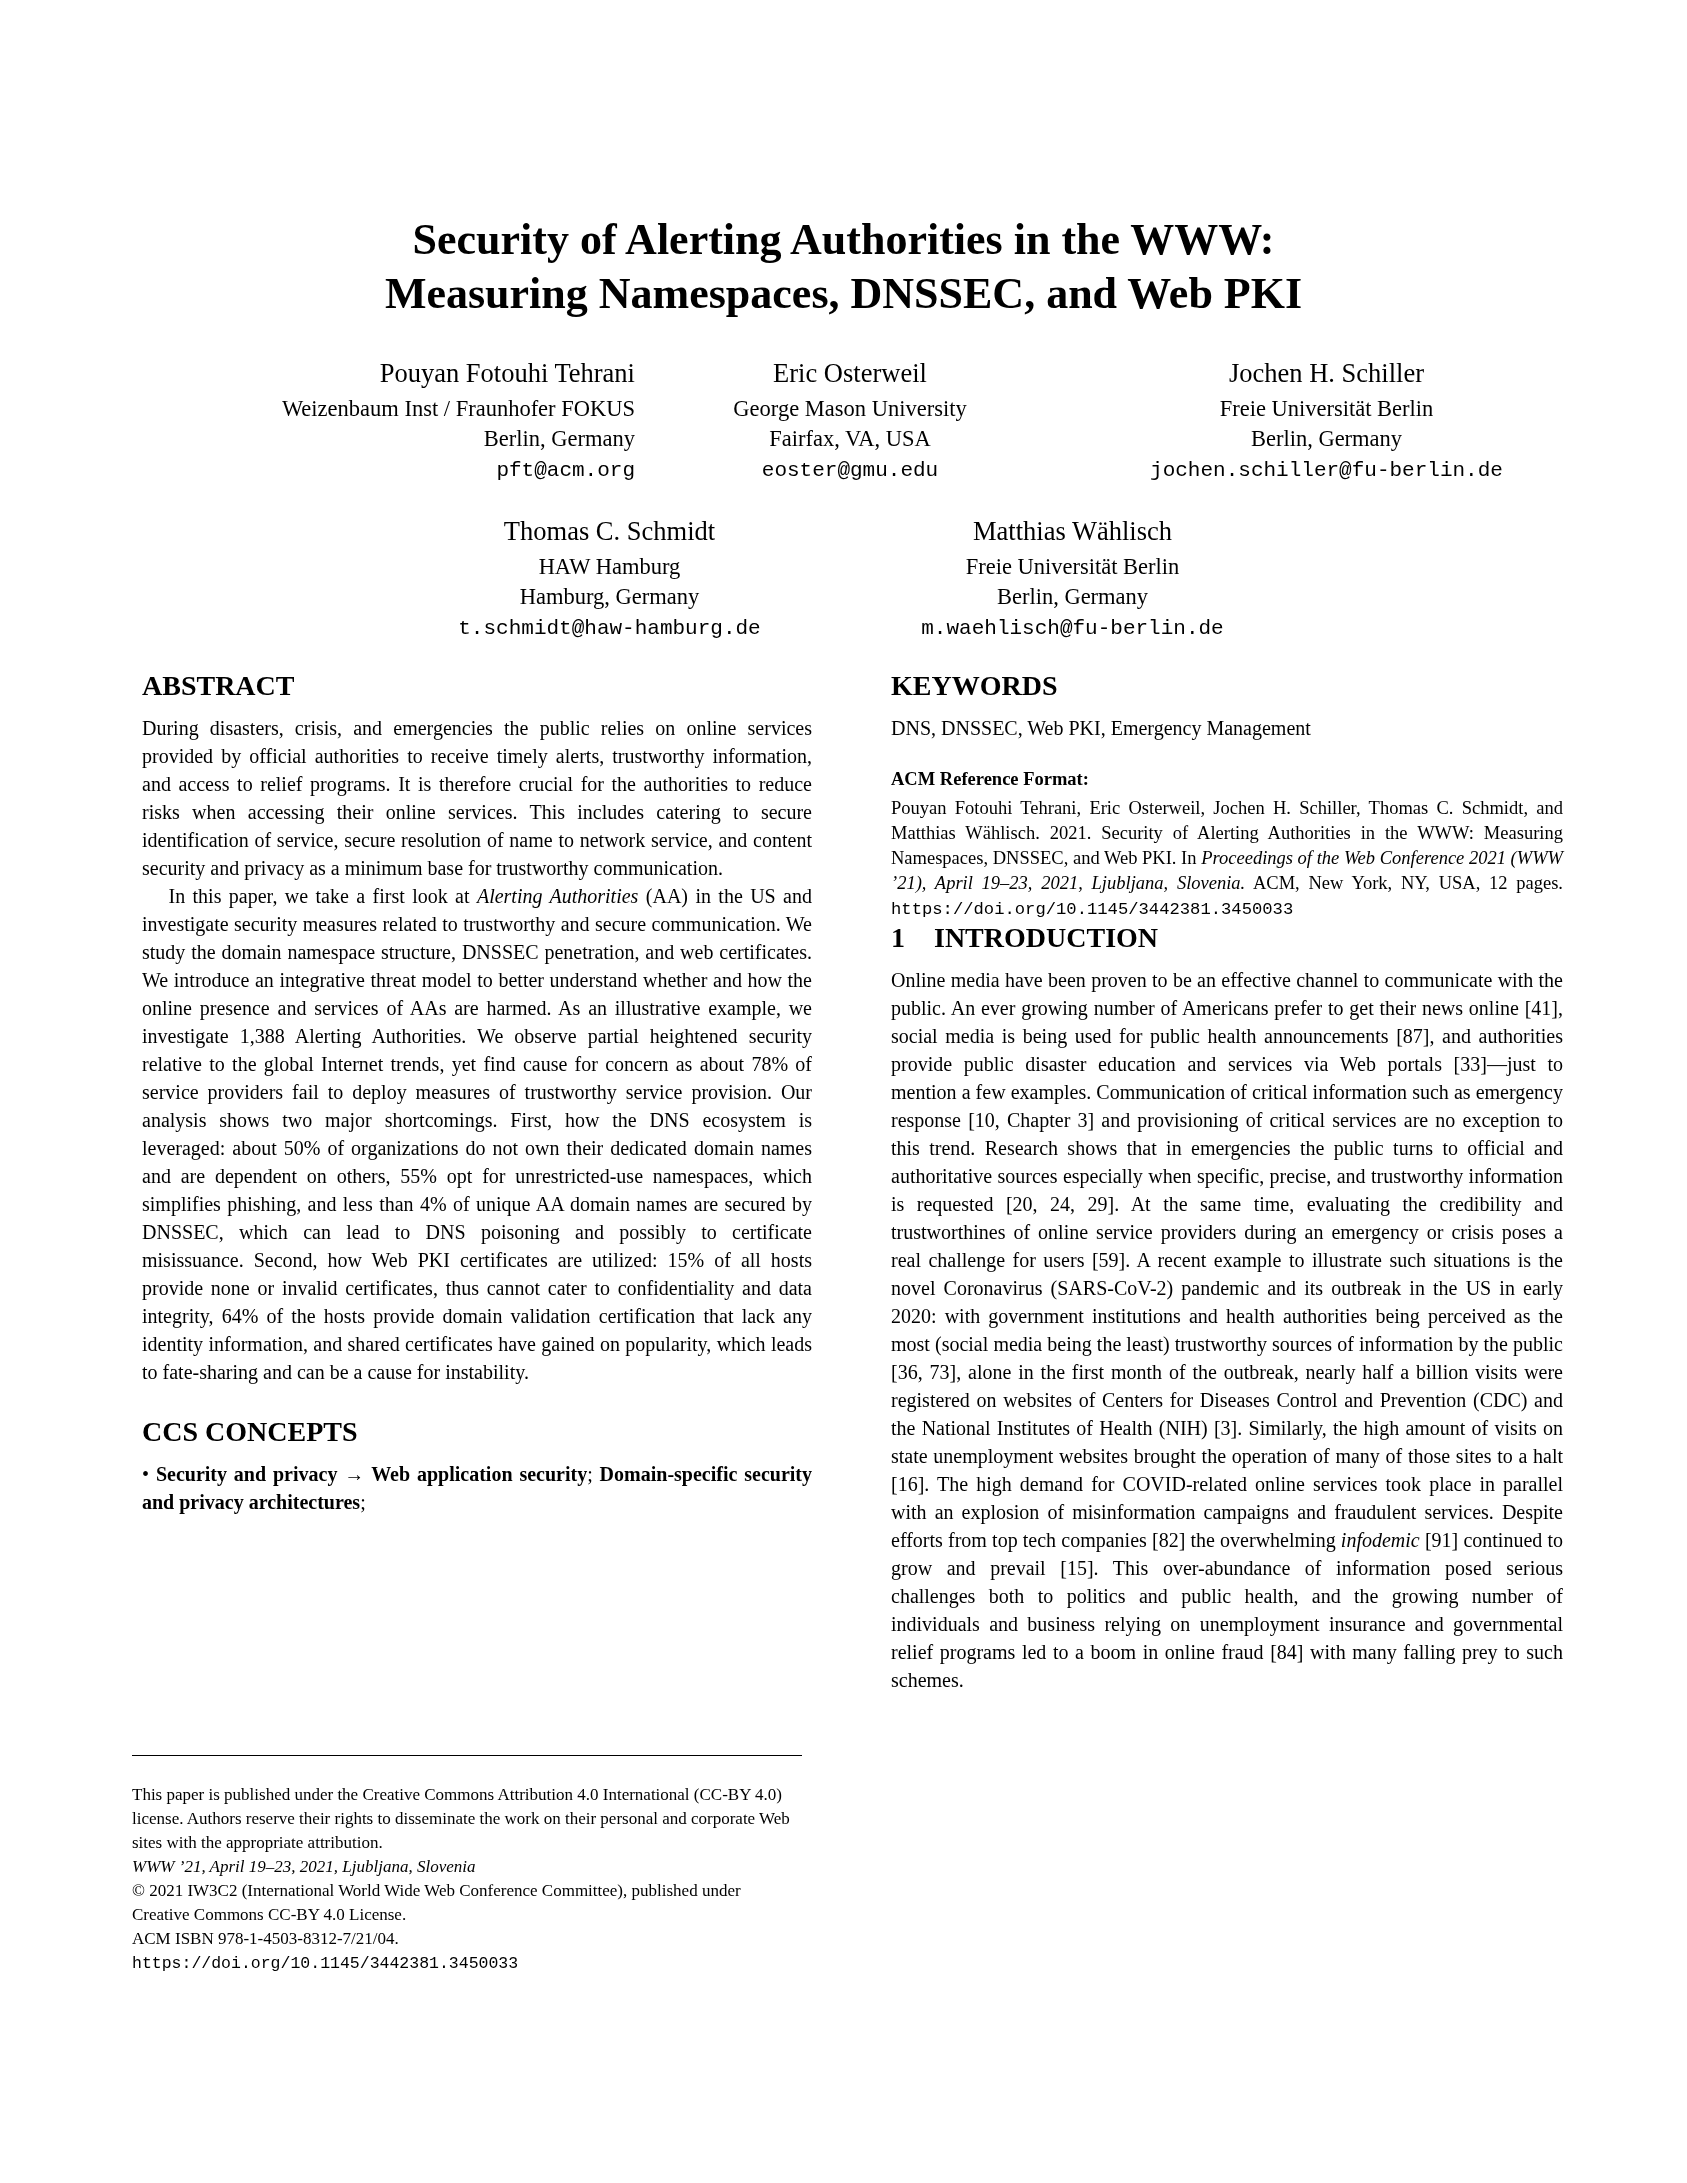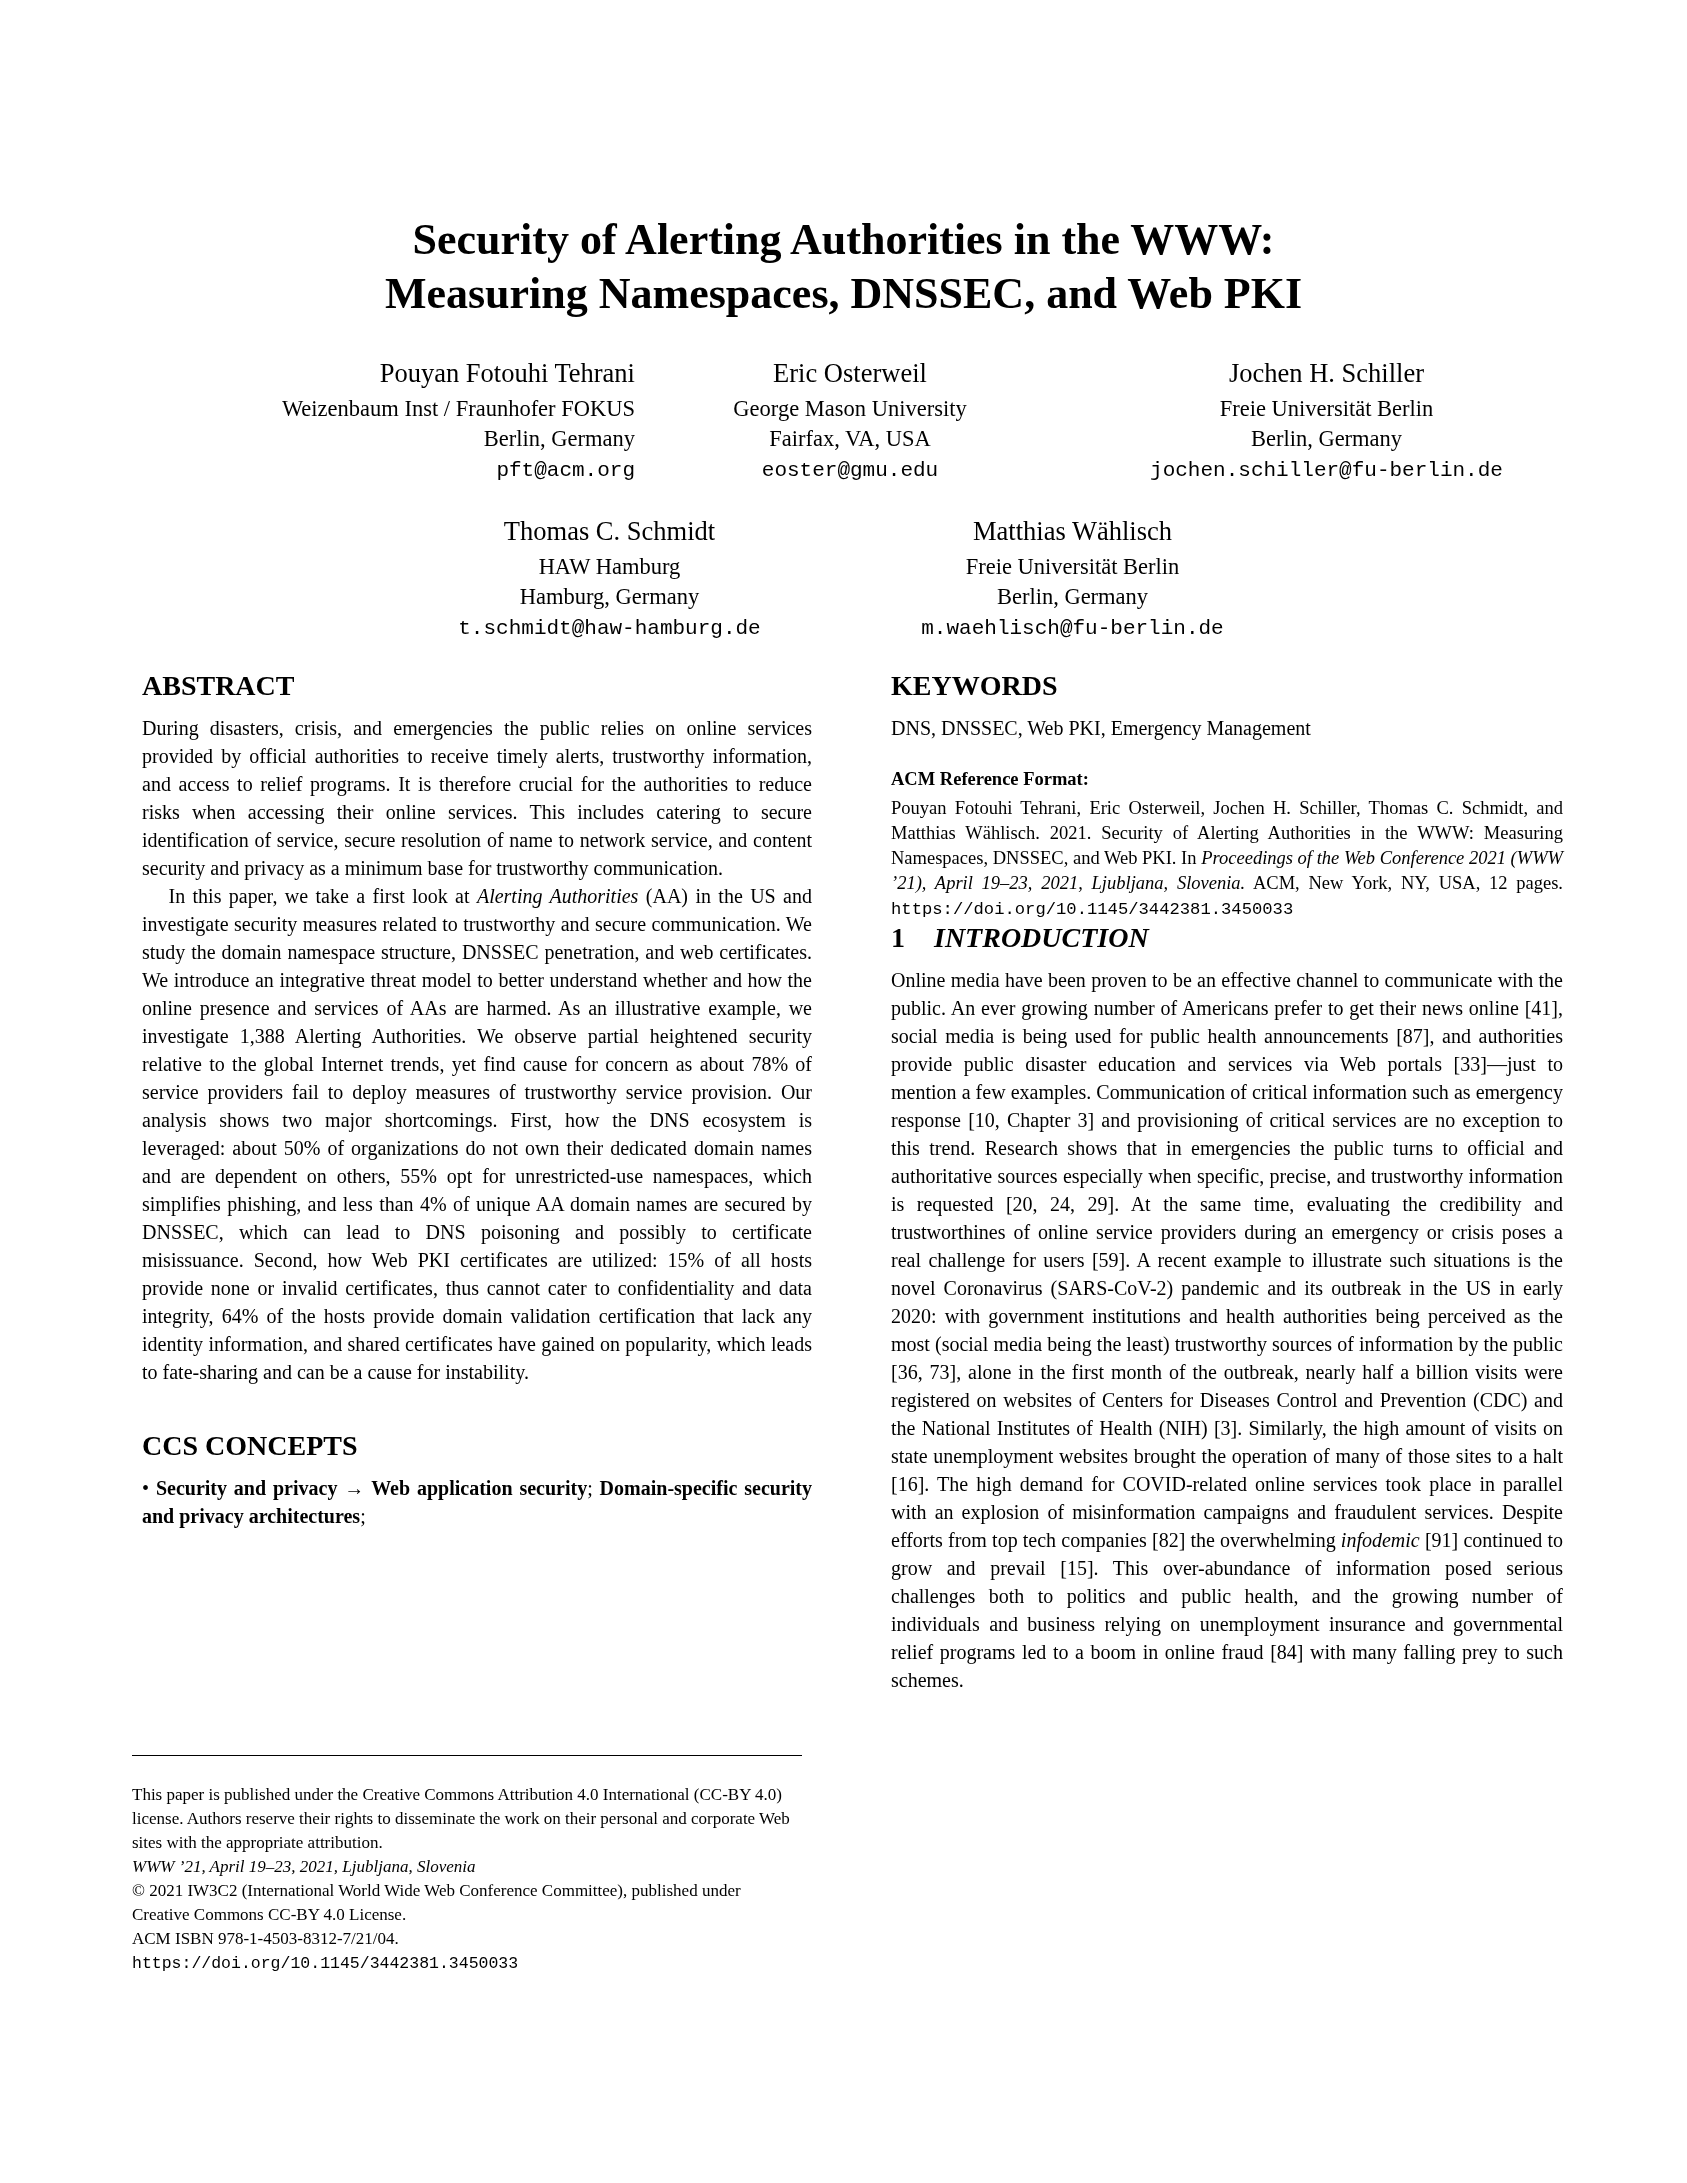--- a/index.html
+++ b/index.html
@@ -37,23 +37,23 @@
     font-size: 21px; line-height: 30px; margin-top: 2px;
     color: #000000; text-decoration: none; display: inline-block;
   }
   .col { position: absolute; top: 670px; }
   .col-left  { left: 142px;  width: 670px; }
   .col-right { left: 891px; width: 672px; }
   h2.sec {
     font-size: 28px; line-height: 32px; font-weight: 700;
     margin: 0 0 12px 0; padding: 0;
   }
-  h2.sec.spaced { margin-top: 44px; }
+  h2.sec.spaced { margin-top: 30px; }
   .sec-num { display: inline-block; }
-  .sec-title-gap { display: inline-block; margin-left: 29px; font-style: italic; }
+  .sec-title-gap { display: inline-block; margin-left: 29px; }
   p.body {
     font-size: 20px; line-height: 28px; text-align: justify;
     margin: 0; padding: 0;
   }
   p.body.indent { text-indent: 26.5px; }
   p.keywords { font-size: 20px; line-height: 28px; margin: 0; }
   h3.refhead {
     font-size: 18.5px; line-height: 25px; font-weight: 700;
     margin: 25px 0 4px 0; padding: 0;
   }

